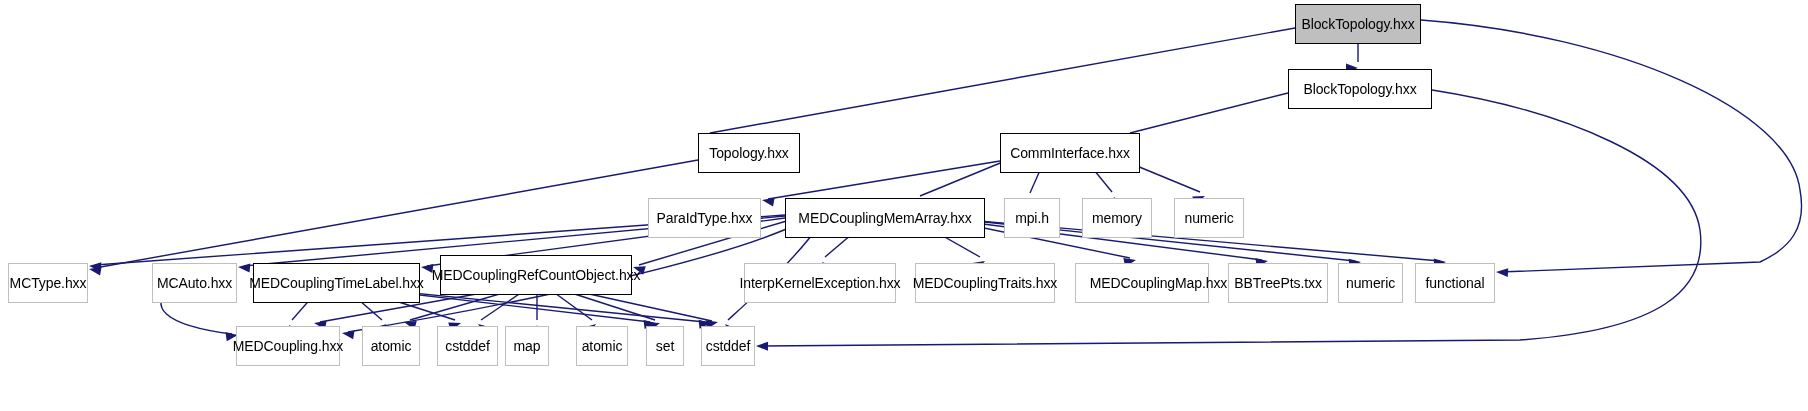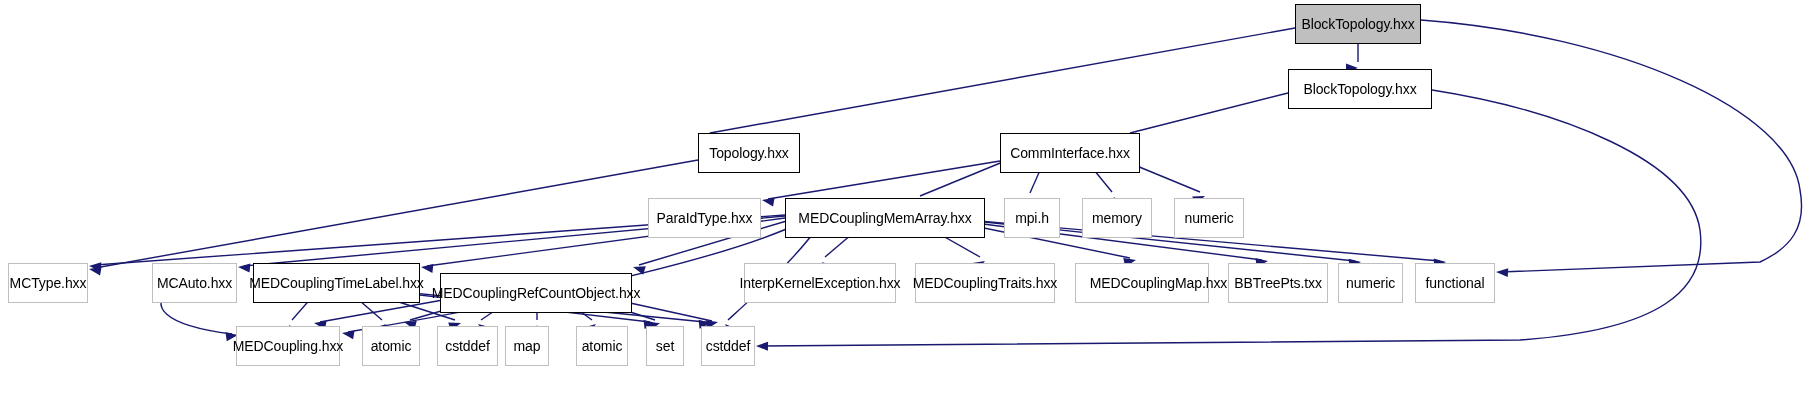--- a/index.html
+++ b/index.html
@@ -135,21 +135,21 @@
       <div class="node plain-dark" style="left: 698px; top: 133px; width: 102px;">Topology.hxx</div>
       <div class="node plain-dark" style="left: 1000px; top: 133px; width: 140px;">CommInterface.hxx</div>
       <div class="node" style="left: 648px; top: 198px; width: 113px;">ParaIdType.hxx</div>
       <div class="node bold" style="left: 785px; top: 198px; width: 200px;">MEDCouplingMemArray.hxx</div>
       <div class="node" style="left: 1004px; top: 198px; width: 56px;">mpi.h</div>
       <div class="node" style="left: 1082px; top: 198px; width: 70px;">memory</div>
       <div class="node" style="left: 1174px; top: 198px; width: 70px;">numeric</div>
       <div class="node" style="left: 8px; top: 263px; width: 80px;">MCType.hxx</div>
       <div class="node" style="left: 152px; top: 263px; width: 85px;">MCAuto.hxx</div>
       <div class="node bold" style="left: 253px; top: 263px; width: 167px;">MEDCouplingTimeLabel.hxx</div>
-      <div class="node bold" style="left: 440px; top: 273px; width: 192px;">MEDCouplingRefCountObject.hxx</div>
+      <div class="node bold" style="left: 440px; top: 255px; width: 192px;">MEDCouplingRefCountObject.hxx</div>
       <div class="node" style="left: 744px; top: 263px; width: 152px;">InterpKernelException.hxx</div>
       <div class="node" style="left: 915px; top: 263px; width: 140px;">MEDCouplingTraits.hxx</div>
       <div class="node" style="left: 1075px; top: 263px; width: 134px; padding-left: 33px;">MEDCouplingMap.hxx</div>
       <div class="node" style="left: 1228px; top: 263px; width: 100px;">BBTreePts.txx</div>
       <div class="node" style="left: 1338px; top: 263px; width: 65px;">numeric</div>
       <div class="node" style="left: 1415px; top: 263px; width: 80px;">functional</div>
       <div class="node" style="left: 236px; top: 326px; width: 104px;">MEDCoupling.hxx</div>
       <div class="node" style="left: 362px; top: 326px; width: 58px;">atomic</div>
       <div class="node" style="left: 437px; top: 326px; width: 61px;">cstddef</div>
       <div class="node" style="left: 505px; top: 326px; width: 44px;">map</div>

